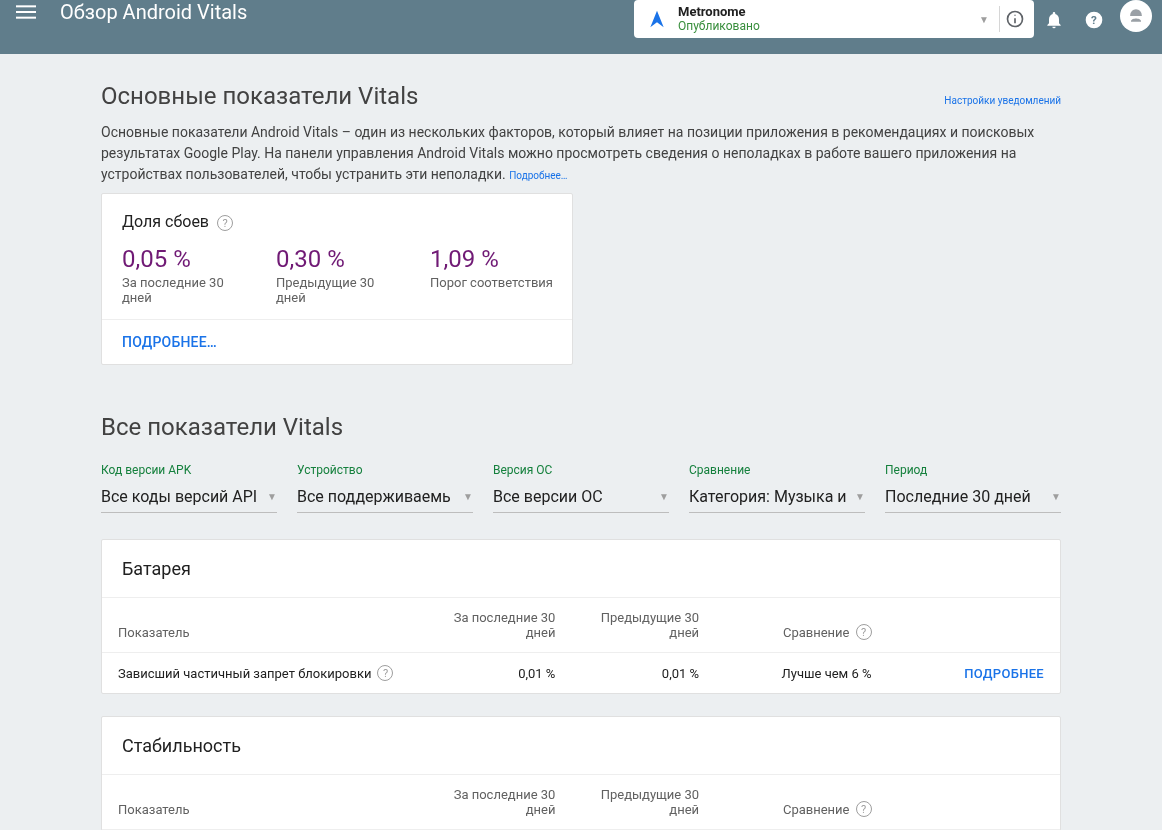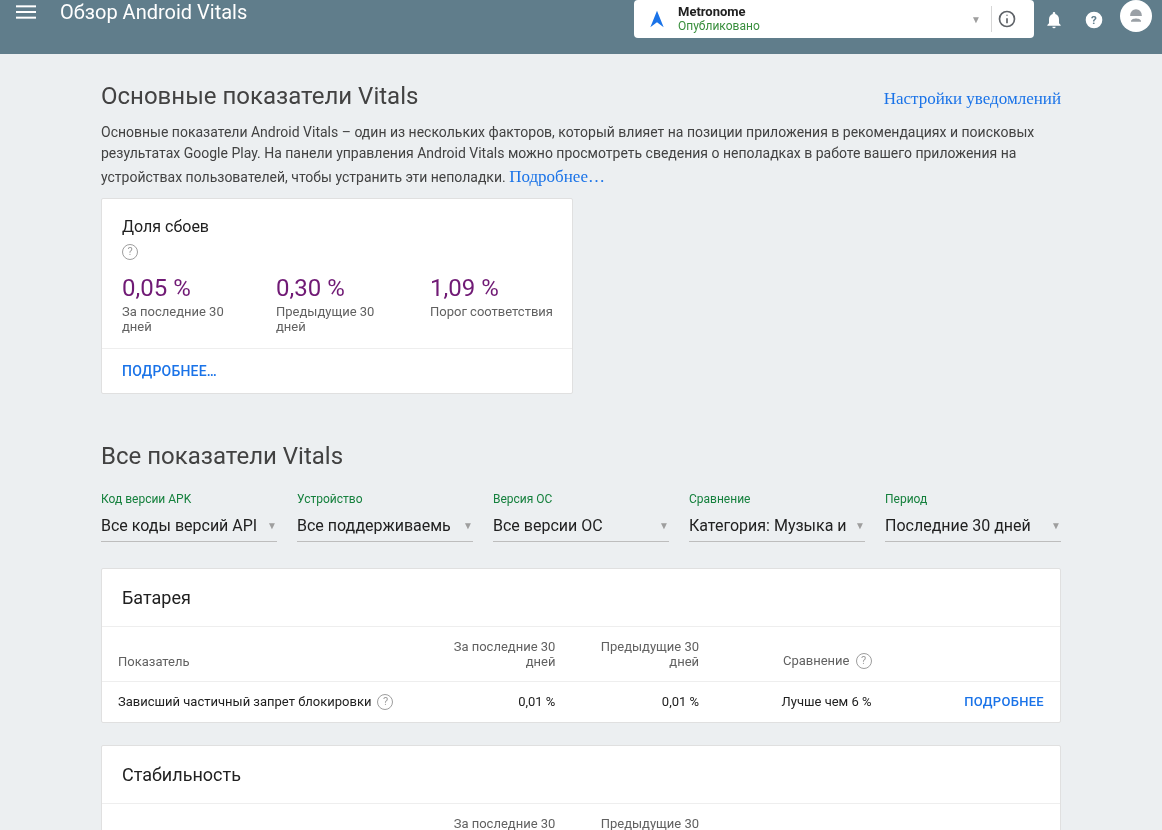--- a/index.html
+++ b/index.html
@@ -29,21 +29,21 @@
     font-weight: 400;
     flex: 1;
   }
   .app-selector {
     background: #fff;
     border-radius: 4px;
     height: 38px;
     width: 400px;
     display: flex;
     align-items: center;
-    padding: 0 16px 0 12px;
+    padding: 0 8px 0 12px;
     color: #212121;
     cursor: pointer;
   }
   .app-icon-wrap {
     width: 22px; height: 22px;
     margin-right: 10px;
     display: flex; align-items: center; justify-content: center;
   }
   .app-name { font-size: 13px; font-weight: 700; line-height: 1.1; }
   .app-status { font-size: 12px; color: #388e3c; line-height: 1.1; }
@@ -81,45 +81,43 @@
     margin-bottom: 12px;
   }
   .section-title {
     font-size: 24px;
     color: #424242;
     font-weight: 400;
   }
   .link {
     color: #1a73e8;
     cursor: pointer;
-    font-size: 17px;
-    font-family: Liberation Serif, serif;
+    font-size: 10px;
   }
   .desc {
     font-size: 14px;
     color: #424242;
     line-height: 1.5;
     margin-bottom: 8px;
   }
   .card {
     background: #fff;
     border: 1px solid #e0e0e0;
     border-radius: 2px;
     width: 472px;
   }
   .card-body { padding: 18px 20px 14px 20px; }
   .card-title {
     font-size: 16px;
     font-weight: 400;
     color: #212121;
     display: flex;
-    align-items: flex-start;
+    align-items: flex-end;
     gap: 8px;
     margin-bottom: 14px;
-    flex-direction: column;
   }
   .help-icon {
     display: inline-flex;
     width: 16px; height: 16px;
     border: 1.5px solid #9e9e9e;
     border-radius: 50%;
     align-items: center; justify-content: center;
     font-size: 11px;
     color: #9e9e9e;
   }

